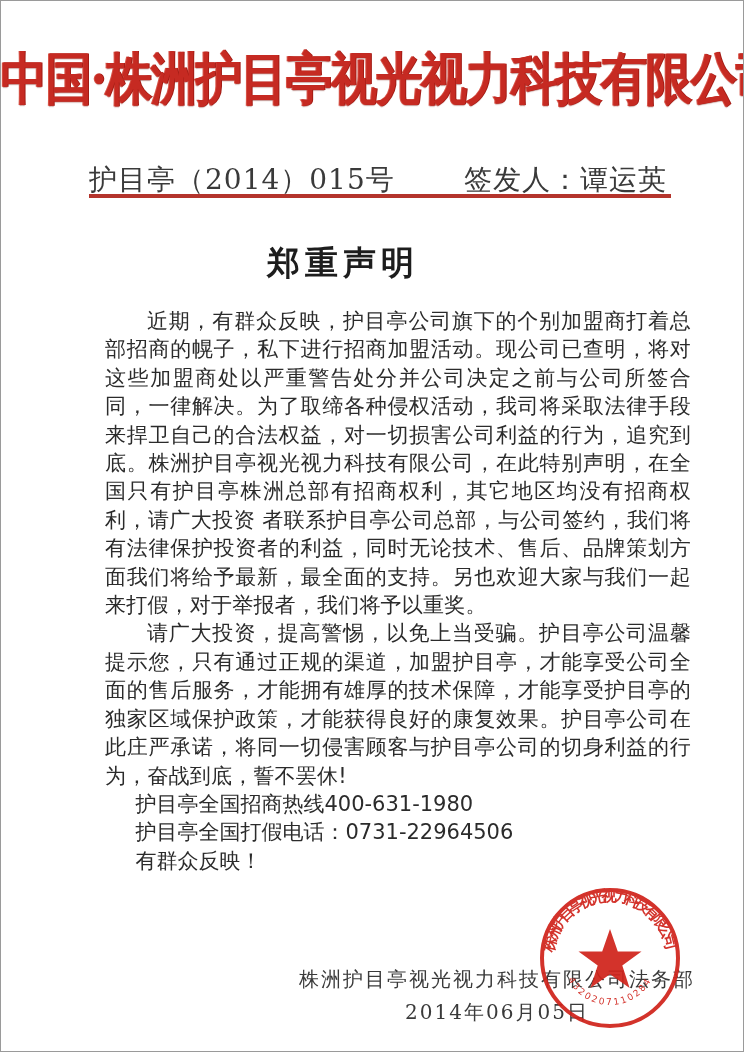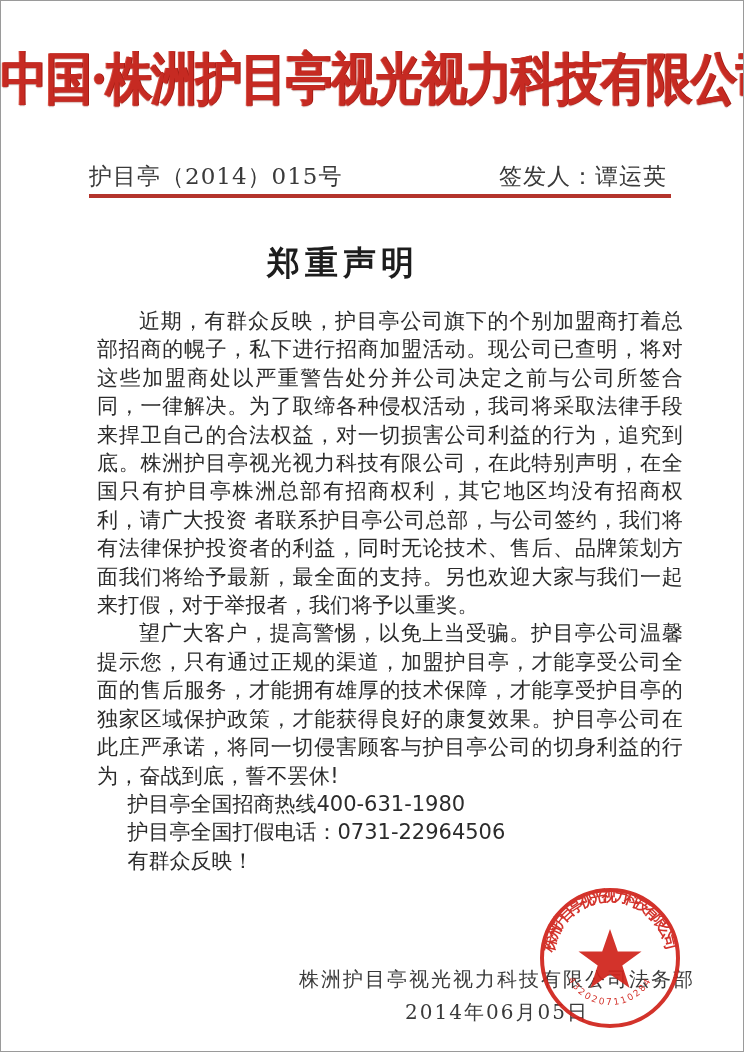--- a/index.html
+++ b/index.html
@@ -48,21 +48,21 @@
   
   .docnum-row {
     position: absolute;
     left: 88px;
     top: 160px;
     width: 582px;
     display: flex;
     justify-content: space-between;
     align-items: center;
     font-family: "DejaVu Serif", "Liberation Serif", serif;
-    font-size: 23px;
+    font-size: 28px;
     color: #3a3a3a;
     letter-spacing: 1px;
   }
   .docnum-left { white-space: nowrap; }
   .docnum-right { white-space: nowrap; padding-right: 4px; }
 
   .red-rule {
     position: absolute;
     left: 88px;
     top: 193px;
@@ -81,21 +81,21 @@
     font-family: "DejaVu Sans", "Liberation Sans", sans-serif;
     font-size: 33px;
     font-weight: bold;
     letter-spacing: 5px;
     color: #1d1d1d;
   }
 
   
   .body-block {
     position: absolute;
-    left: 96px;
+    left: 104px;
     top: 306px;
     width: 586px;
   }
   .para {
     font-family: "DejaVu Sans", "Liberation Sans", sans-serif;
     font-size: 21px;
     line-height: 28.4px;
     color: #2b2b2b;
     text-align: justify;
     text-justify: inter-character;
@@ -161,21 +161,21 @@
     <span class="docnum-left">护目亭（2014）015号</span>
     <span class="docnum-right">签发人：谭运英</span>
   </div>
 
   <div class="red-rule"></div>
 
   <div class="statement-title">郑重声明</div>
 
   <div class="body-block">
     <p class="para">近期，有群众反映，护目亭公司旗下的个别加盟商打着总部招商的幌子，私下进行招商加盟活动。现公司已查明，将对这些加盟商处以严重警告处分并公司决定之前与公司所签合同，一律解决。为了取缔各种侵权活动，我司将采取法律手段来捍卫自己的合法权益，对一切损害公司利益的行为，追究到底。株洲护目亭视光视力科技有限公司，在此特别声明，在全国只有护目亭株洲总部有招商权利，其它地区均没有招商权利，请广大投资 者联系护目亭公司总部，与公司签约，我们将有法律保护投资者的利益，同时无论技术、售后、品牌策划方面我们将给予最新，最全面的支持。另也欢迎大家与我们一起来打假，对于举报者，我们将予以重奖。</p>
-    <p class="para">望广大客户，提高警惕，以免上当受骗。护目亭公司温馨提示您，只有通过正规的渠道，加盟护目亭，才能享受公司全面的售后服务，才能拥有雄厚的技术保障，才能享受护目亭的独家区域保护政策，才能获得良好的康复效果。护目亭公司在此庄严承诺，将同一切侵害顾客与护目亭公司的切身利益的行为，奋战到底，誓不罢休!</p>
+    <p class="para">请广大投资，提高警惕，以免上当受骗。护目亭公司温馨提示您，只有通过正规的渠道，加盟护目亭，才能享受公司全面的售后服务，才能拥有雄厚的技术保障，才能享受护目亭的独家区域保护政策，才能获得良好的康复效果。护目亭公司在此庄严承诺，将同一切侵害顾客与护目亭公司的切身利益的行为，奋战到底，誓不罢休!</p>
     <p class="contact-line">护目亭全国招商热线400-631-1980</p>
     <p class="contact-line">护目亭全国打假电话：0731-22964506</p>
     <p class="contact-line">有群众反映！</p>
   </div>
 
   <div class="signature-block">
     <div class="sign-org">株洲护目亭视光视力科技有限公司法务部</div>
     <div class="sign-date">2014年06月05日</div>
   </div>
 

